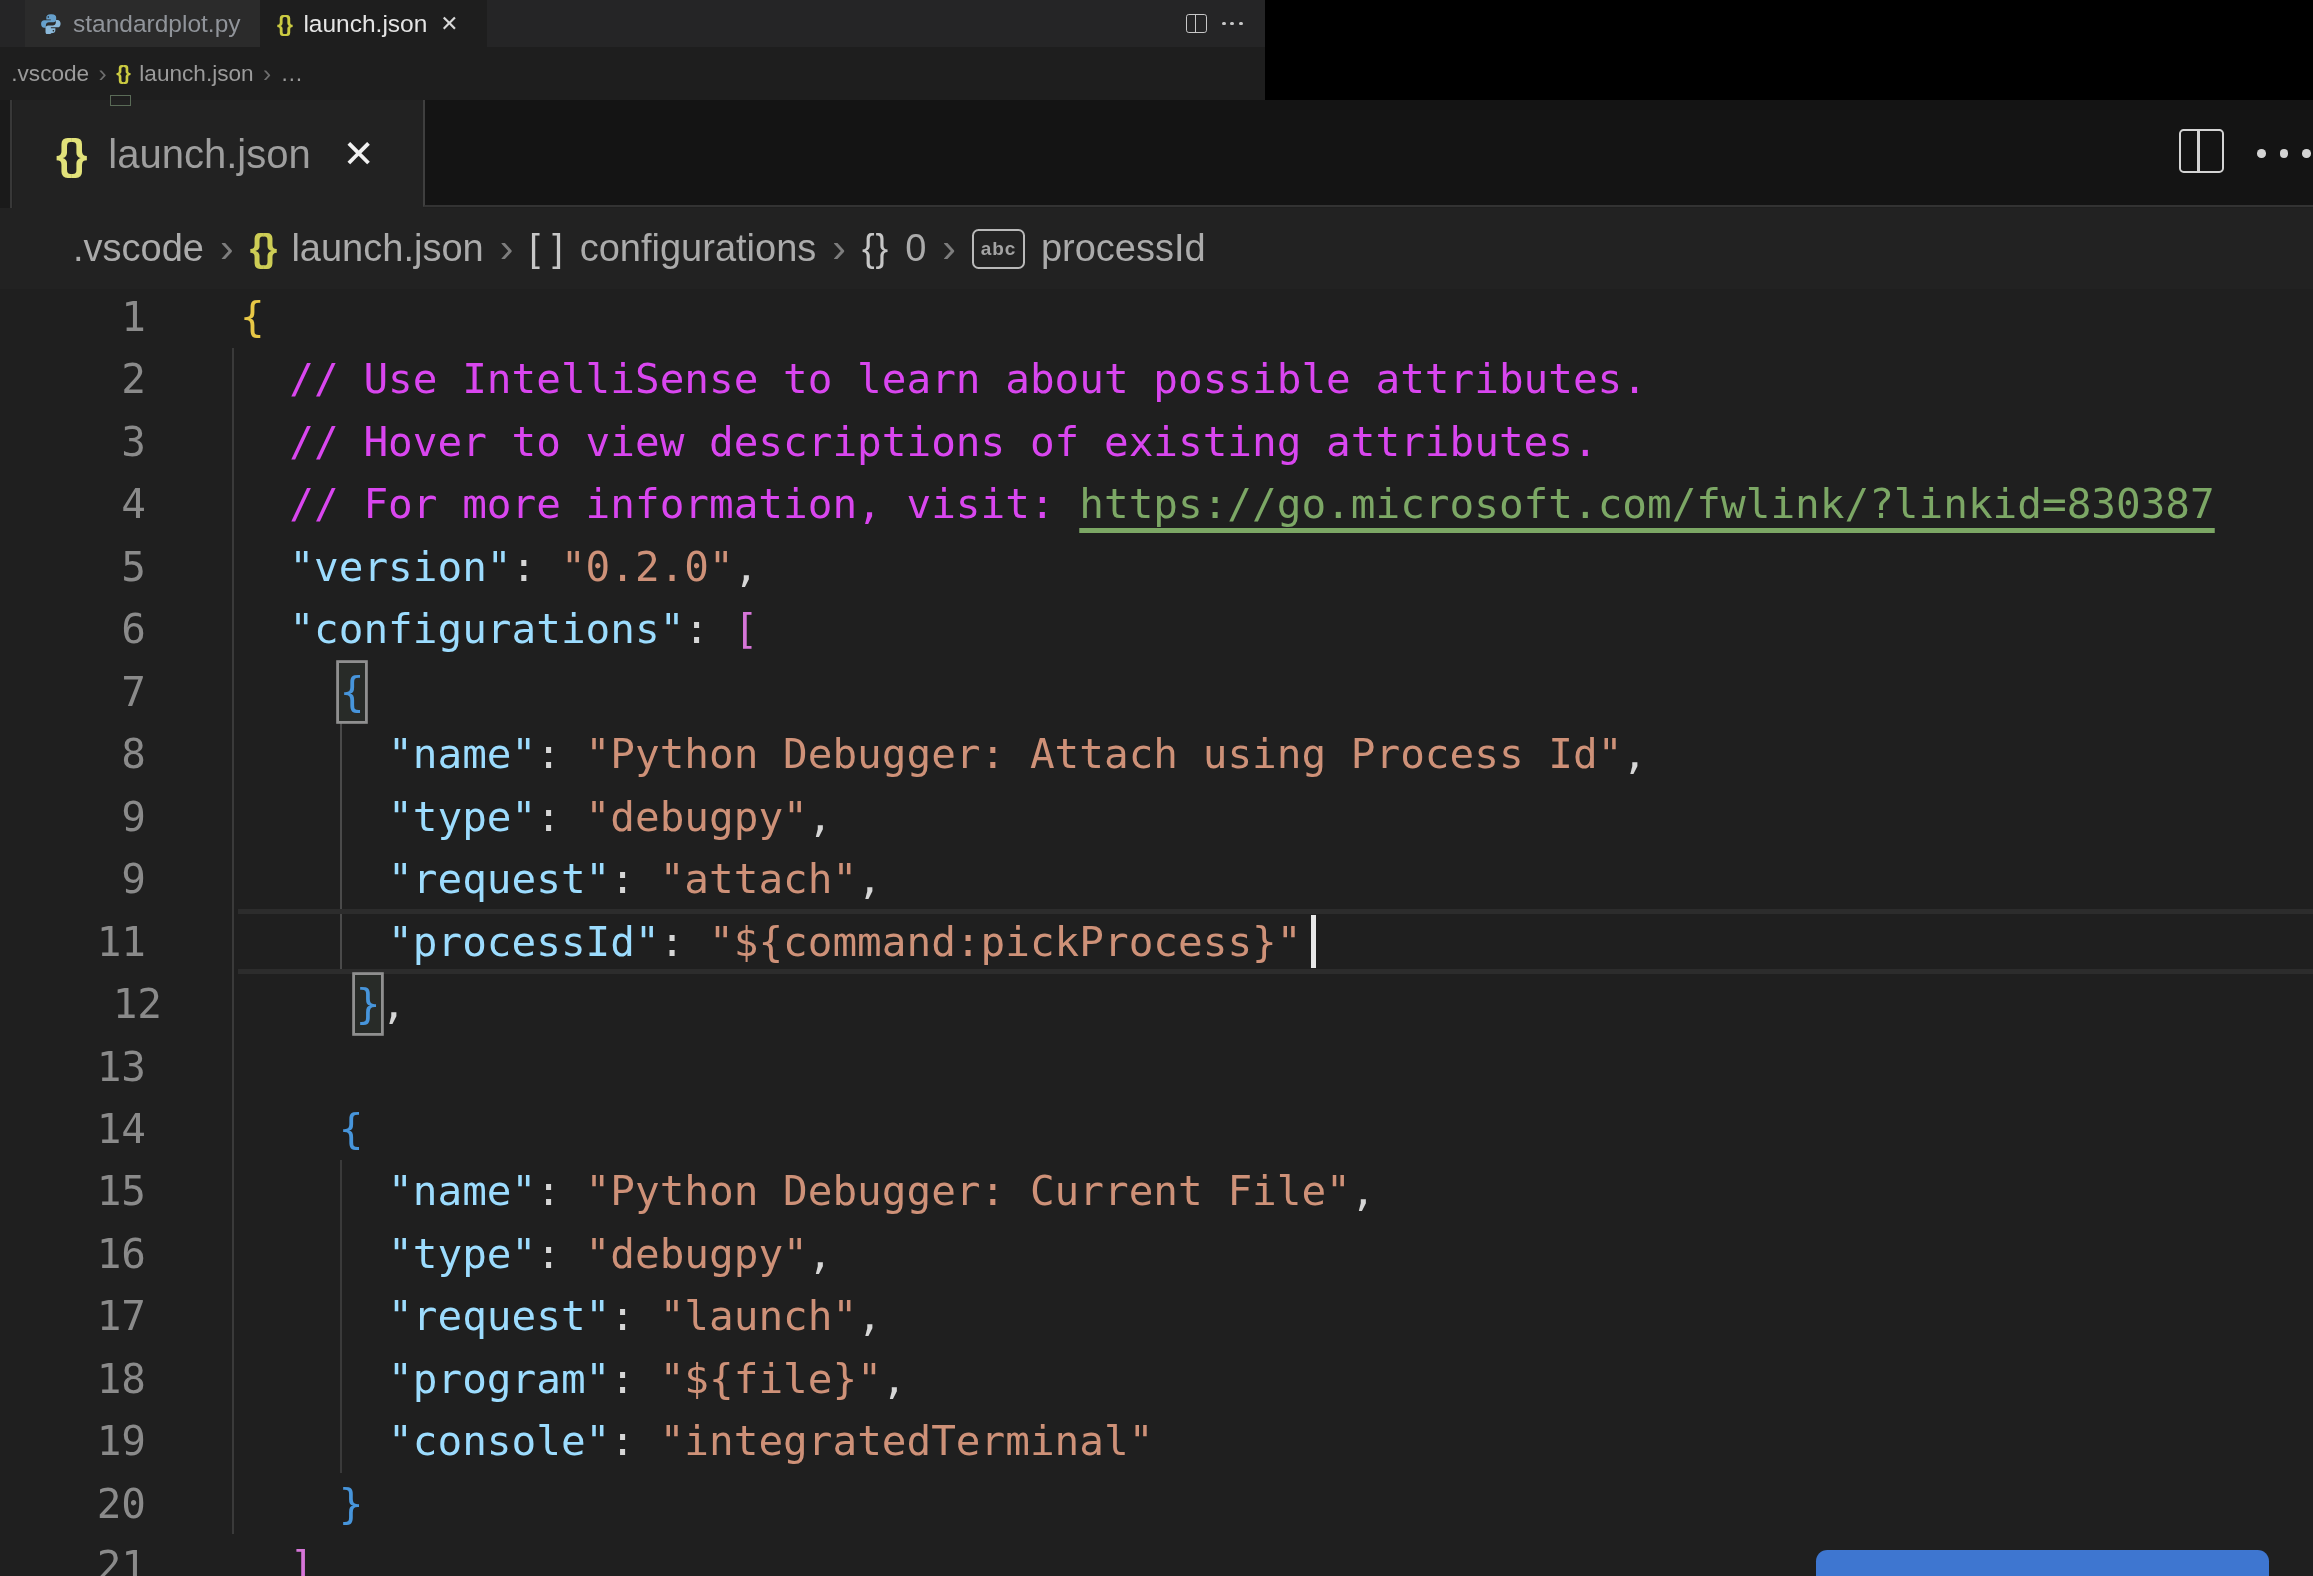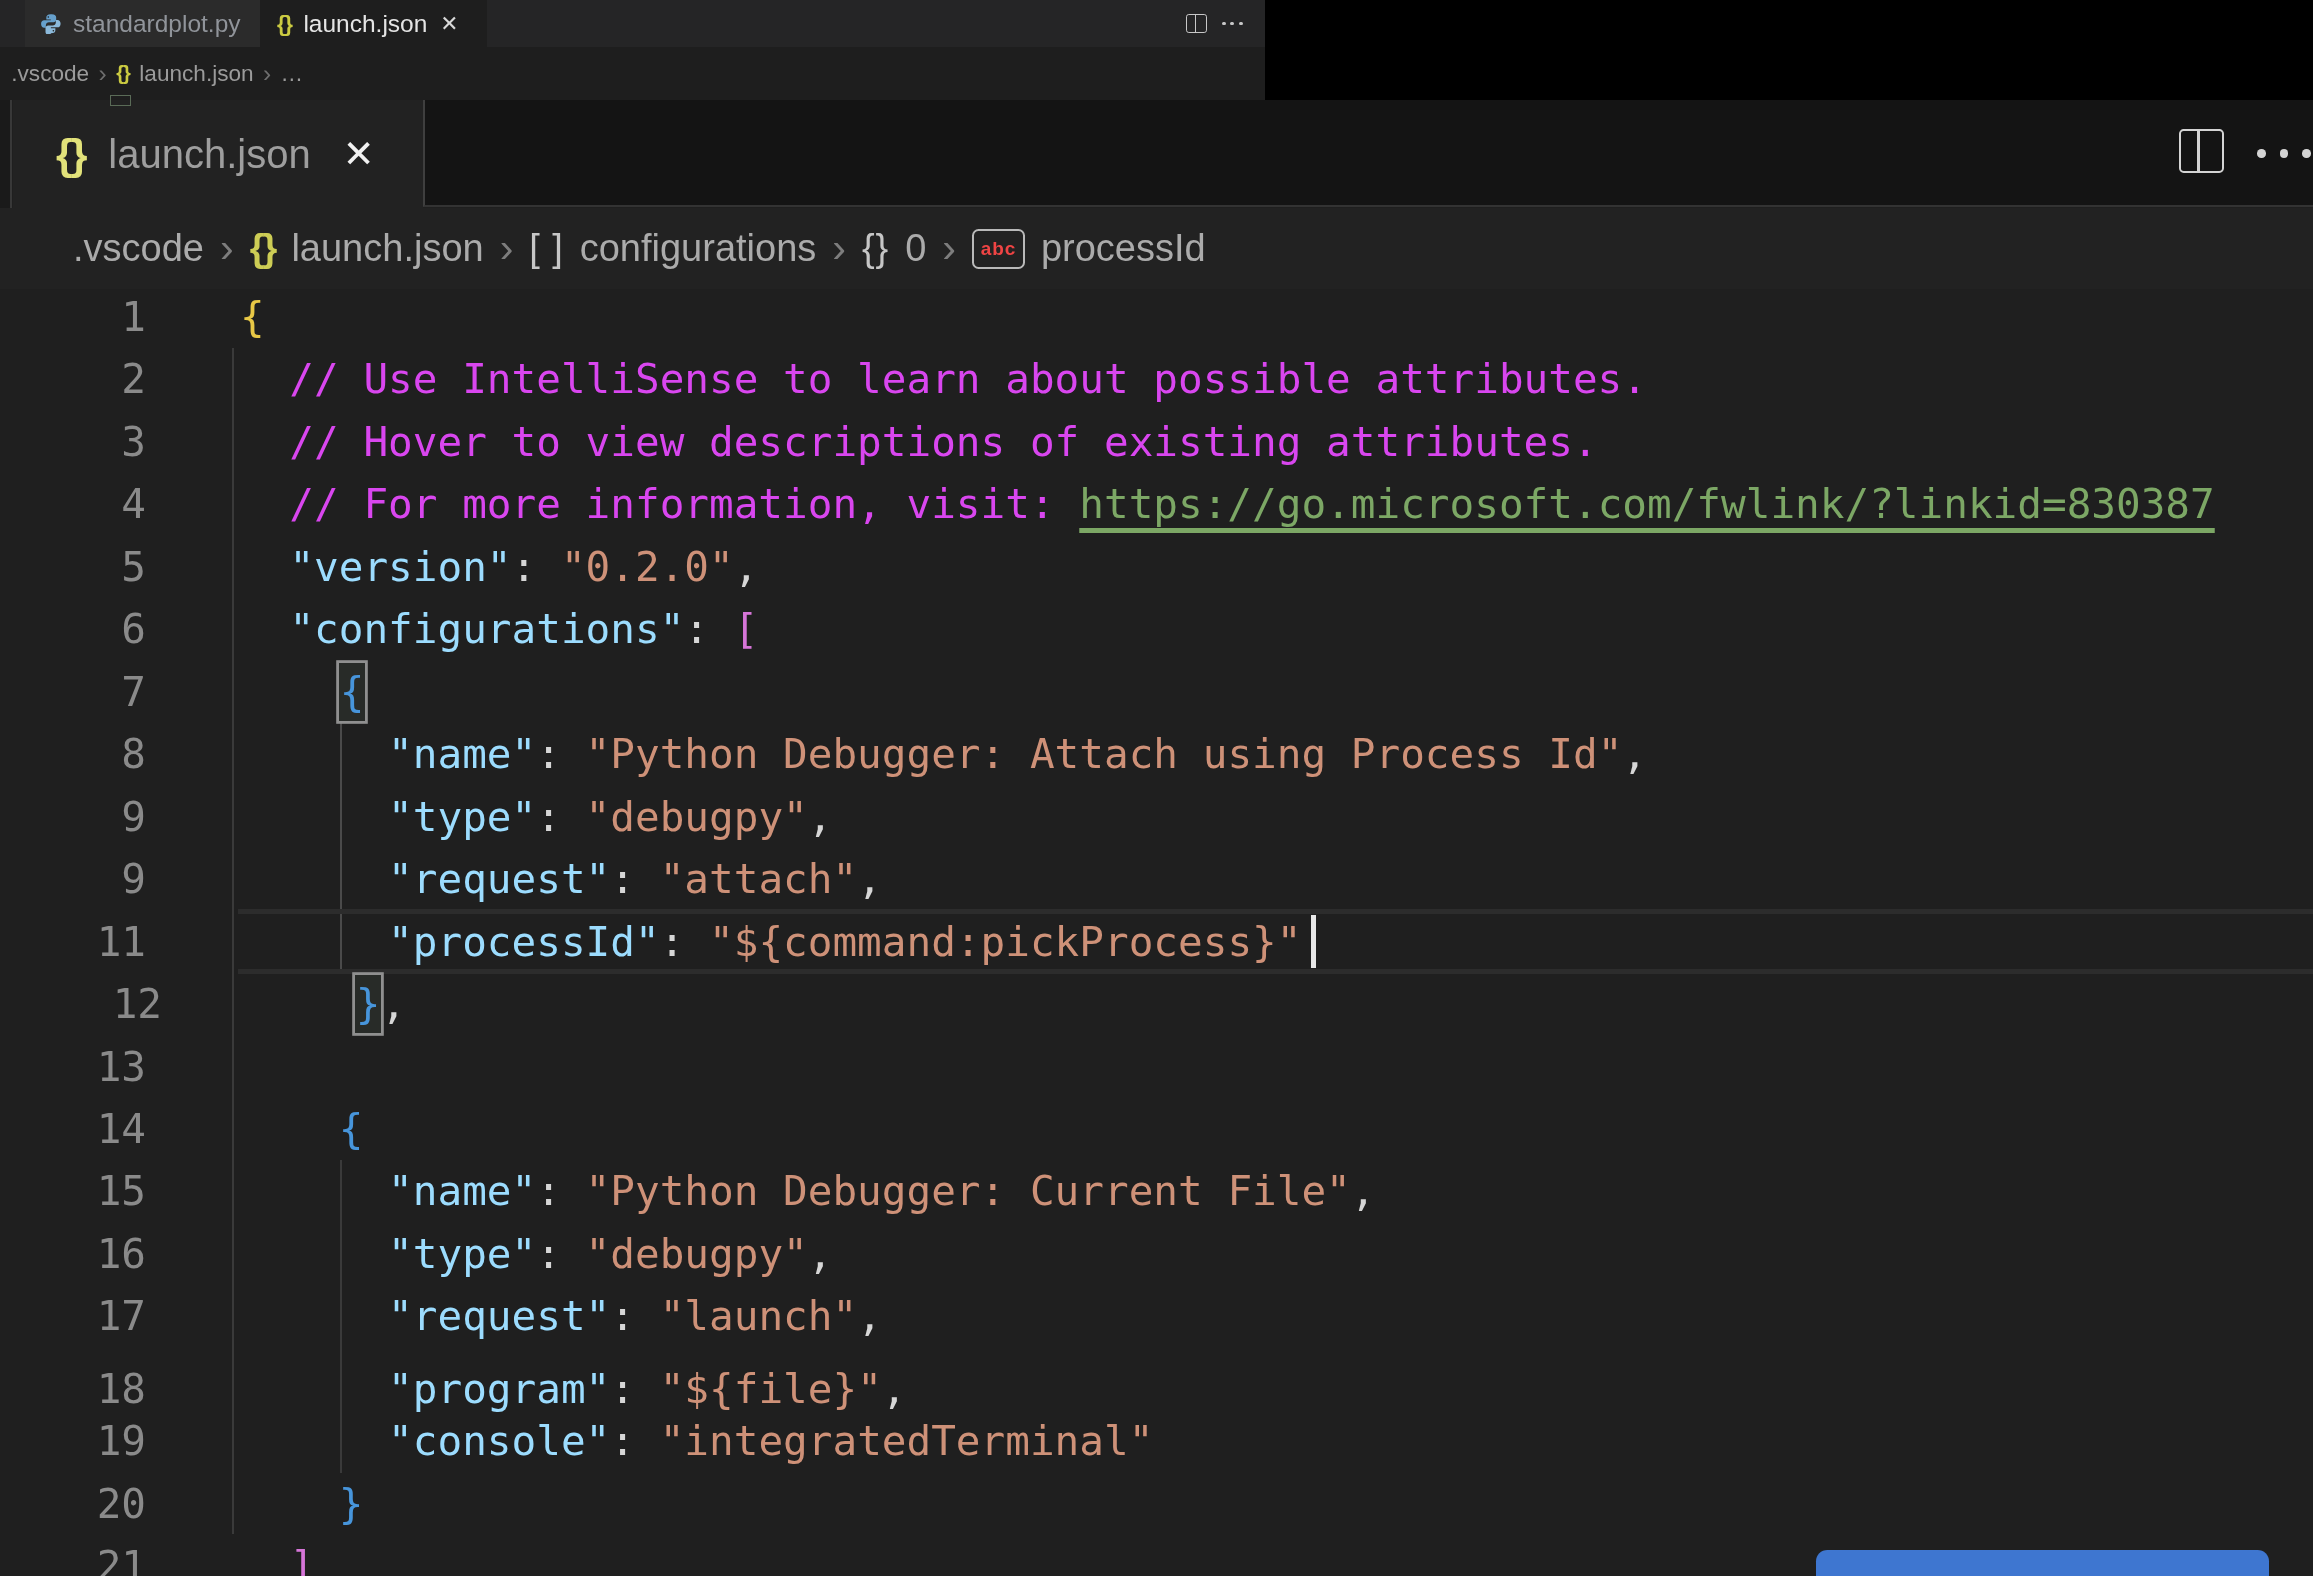--- a/index.html
+++ b/index.html
@@ -47,21 +47,21 @@
   .dots-big{position:absolute;left:1832px;top:49px;display:flex;gap:14px;}
   .dots-big i{width:8.5px;height:8.5px;border-radius:50%;background:#D4D4D4;display:block;}
 
   #big-crumbs{position:absolute;left:0;top:208px;width:2314px;height:81px;background:#222222;
               display:flex;align-items:center;gap:16px;padding-left:73px;box-sizing:border-box;
               font-size:38px;color:#ABABAB;white-space:nowrap;}
   #big-crumbs .sep{color:#7D7D7D;font-size:41px;line-height:1;}
   .crumb-json-icon{color:#CDCD55;font-weight:bold;font-size:38px;letter-spacing:-1.9px;}
   .crumb-array-icon,.crumb-object-icon{color:#C6C6C6;font-size:38px;letter-spacing:0.9px;}
   .crumb-abc-icon{display:inline-flex;align-items:center;justify-content:center;width:49px;height:36px;
-                  border:2.8px solid #B9B9B9;border-radius:6.6px;color:#ef4444;font-size:19px;font-weight:bold;letter-spacing:0.9px;}
+                  border:2.8px solid #B9B9B9;border-radius:6.6px;color:#a3a3a3;font-size:19px;font-weight:bold;letter-spacing:0.9px;}
 
   
   #editor{position:absolute;left:0;top:289px;width:2314px;height:1287px;background:#1F1F1F;}
   .line{position:absolute;left:0;width:2314px;height:63px;line-height:63px;
         font-family:"DejaVu Sans Mono", monospace;font-size:41px;}
   .gutter{position:absolute;left:0;top:0;width:146px;text-align:right;color:#8A8A8A;}
   .code{position:absolute;left:240px;top:0;white-space:pre;}
   .t-pn{color:#D6D6D6}.t-k{color:#9CDCFE}.t-s{color:#CE9178}.t-c{color:#d946ef}
   .t-lk{color:#7CA765;text-decoration:underline;text-underline-offset:10.4px;text-decoration-thickness:4.7px;}
   .t-b1{color:#E8C846}.t-b2{color:#D675D8}.t-b3{color:#4795DB}
@@ -220,21 +220,21 @@
         <span class="code"><span class="t-pn">      </span><span class="t-k">"name"</span><span class="t-pn">: </span><span class="t-s">"Python Debugger: Current File"</span><span class="t-pn">,</span></span>
       </div>
       <div class="line" style="top: 1223px;">
         <span class="gutter">16</span>
         <span class="code"><span class="t-pn">      </span><span class="t-k">"type"</span><span class="t-pn">: </span><span class="t-s">"debugpy"</span><span class="t-pn">,</span></span>
       </div>
       <div class="line" style="top: 1285px;">
         <span class="gutter">17</span>
         <span class="code"><span class="t-pn">      </span><span class="t-k">"request"</span><span class="t-pn">: </span><span class="t-s">"launch"</span><span class="t-pn">,</span></span>
       </div>
-      <div class="line" style="top: 1348px; margin-top: 10px;">
+      <div class="line" style="top: 1348px;">
         <span class="gutter">18</span>
         <span class="code"><span class="t-pn">      </span><span class="t-k">"program"</span><span class="t-pn">: </span><span class="t-s">"${file}"</span><span class="t-pn">,</span></span>
       </div>
       <div class="line" style="top: 1410px;">
         <span class="gutter">19</span>
         <span class="code"><span class="t-pn">      </span><span class="t-k">"console"</span><span class="t-pn">: </span><span class="t-s">"integratedTerminal"</span></span>
       </div>
       <div class="line" style="top: 1473px;">
         <span class="gutter">20</span>
         <span class="code"><span class="t-pn">    </span><span class="t-b3">}</span></span>

